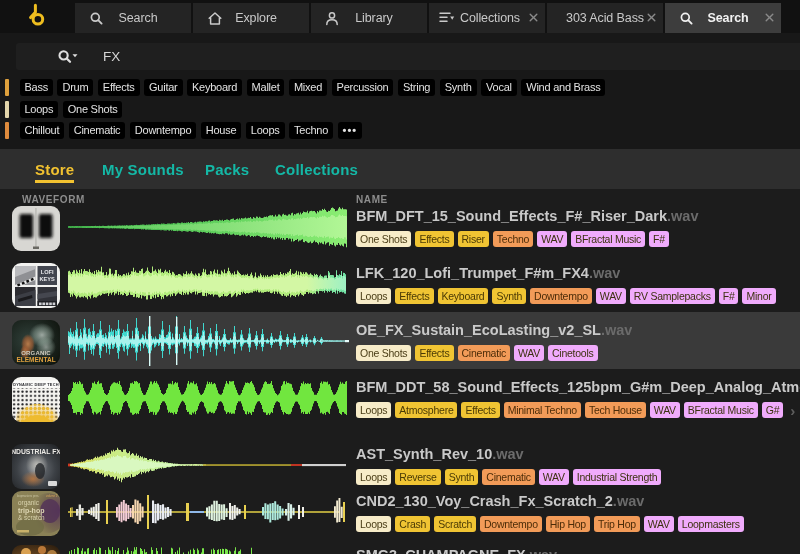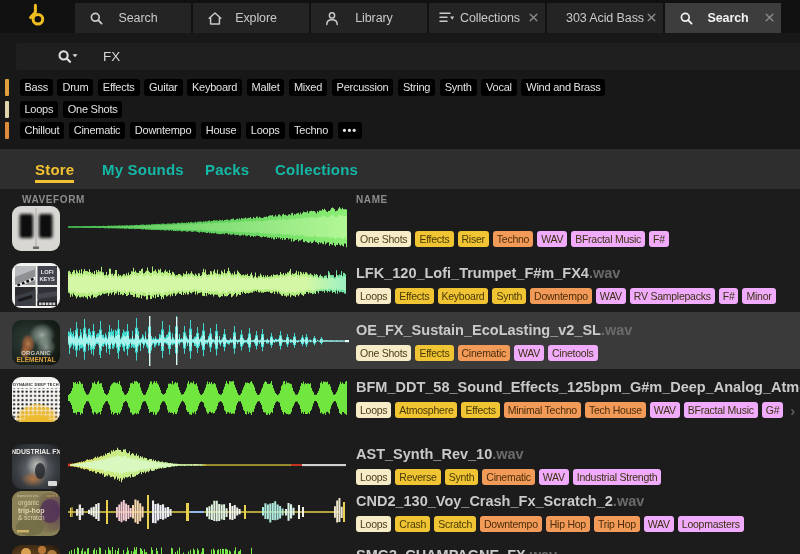--- a/index.html
+++ b/index.html
@@ -191,20 +191,21 @@
           <stop offset="1" stop-color="#8cee74"></stop>
         </linearGradient>
         <linearGradient id="g1b" x1="0" y1="0" x2="1" y2="0">
           <stop offset="0" stop-color="#4fc254"></stop>
           <stop offset="1" stop-color="#b2f796"></stop>
         </linearGradient>
       </defs>
       <path fill="url(#g1)" d="M2,25.2h1v1.6h-1zM3,25.1h1v1.7h-1zM4,25.2h1v1.7h-1zM5,25.2h1v1.6h-1zM6,25.1h1v1.7h-1zM7,25.3h1v1.5h-1zM8,25.3h1v1.6h-1zM9,25.1h1v1.6h-1zM10,25.1h1v1.9h-1zM11,25.1h1v1.7h-1zM12,25.2h1v1.5h-1zM13,25.1h1v1.6h-1zM14,25.2h1v1.6h-1zM15,25.2h1v1.6h-1zM16,25.1h1v1.8h-1zM17,25.1h1v1.8h-1zM18,25.1h1v1.8h-1zM19,25.1h1v1.8h-1zM20,25.0h1v2.1h-1zM21,25.0h1v2.0h-1zM22,25.1h1v1.8h-1zM23,25.1h1v1.8h-1zM24,25.0h1v2.0h-1zM25,24.9h1v2.0h-1zM26,24.9h1v2.2h-1zM27,25.1h1v1.8h-1zM28,24.9h1v2.1h-1zM29,24.8h1v2.2h-1zM30,25.1h1v2.0h-1zM31,24.9h1v2.1h-1zM32,25.0h1v2.0h-1zM33,24.8h1v2.4h-1zM34,25.0h1v2.1h-1zM35,25.0h1v2.0h-1zM36,24.8h1v2.3h-1zM37,24.8h1v2.3h-1zM38,24.9h1v2.4h-1zM39,24.9h1v2.4h-1zM40,24.9h1v2.3h-1zM41,24.8h1v2.4h-1zM42,24.6h1v2.8h-1zM43,24.8h1v2.7h-1zM44,24.8h1v2.5h-1zM45,24.5h1v2.8h-1zM46,24.8h1v2.8h-1zM47,24.7h1v2.6h-1zM48,24.5h1v2.9h-1zM49,24.6h1v2.7h-1zM50,24.7h1v2.8h-1zM51,24.6h1v2.9h-1zM52,24.5h1v3.0h-1zM53,24.3h1v3.3h-1zM54,24.4h1v3.3h-1zM55,24.5h1v2.9h-1zM56,24.2h1v3.5h-1zM57,24.4h1v3.1h-1zM58,24.2h1v3.6h-1zM59,24.4h1v3.5h-1zM60,24.1h1v3.7h-1zM61,24.3h1v3.3h-1zM62,24.4h1v3.6h-1zM63,24.3h1v3.7h-1zM64,24.2h1v3.8h-1zM65,24.1h1v3.8h-1zM66,24.2h1v3.8h-1zM67,24.2h1v3.6h-1zM68,24.0h1v4.2h-1zM69,23.9h1v4.0h-1zM70,23.7h1v4.2h-1zM71,24.1h1v3.9h-1zM72,23.9h1v4.0h-1zM73,24.0h1v4.1h-1zM74,23.7h1v4.3h-1zM75,23.8h1v4.6h-1zM76,23.4h1v4.9h-1zM77,23.6h1v4.8h-1zM78,23.8h1v4.3h-1zM79,23.9h1v4.8h-1zM80,23.4h1v5.3h-1zM81,23.8h1v4.8h-1zM82,23.5h1v5.2h-1zM83,23.5h1v5.3h-1zM84,23.7h1v5.0h-1zM85,23.2h1v5.7h-1zM86,23.2h1v5.7h-1zM87,23.1h1v5.9h-1zM88,23.3h1v5.6h-1zM89,22.9h1v6.2h-1zM90,23.2h1v5.9h-1zM91,22.8h1v6.1h-1zM92,23.0h1v5.9h-1zM93,22.9h1v6.1h-1zM94,23.3h1v5.9h-1zM95,22.5h1v6.8h-1zM96,22.7h1v6.4h-1zM97,22.6h1v6.6h-1zM98,22.8h1v6.7h-1zM99,23.0h1v6.4h-1zM100,23.0h1v6.4h-1zM101,22.6h1v6.5h-1zM102,22.4h1v7.0h-1zM103,22.4h1v7.4h-1zM104,22.7h1v6.4h-1zM105,22.6h1v7.1h-1zM106,22.6h1v6.7h-1zM107,22.0h1v7.9h-1zM108,22.3h1v7.8h-1zM109,22.4h1v7.6h-1zM110,22.4h1v7.3h-1zM111,21.8h1v8.5h-1zM112,21.7h1v8.1h-1zM113,21.9h1v7.9h-1zM114,22.3h1v7.7h-1zM115,21.6h1v8.9h-1zM116,21.6h1v9.0h-1zM117,22.0h1v7.9h-1zM118,21.8h1v8.3h-1zM119,22.0h1v8.3h-1zM120,21.5h1v8.9h-1zM121,21.7h1v9.1h-1zM122,21.0h1v9.5h-1zM123,21.9h1v8.1h-1zM124,21.0h1v9.2h-1zM125,21.1h1v9.7h-1zM126,21.5h1v9.6h-1zM127,21.8h1v8.6h-1zM128,21.2h1v9.1h-1zM129,20.7h1v9.9h-1zM130,21.4h1v9.0h-1zM131,20.8h1v10.2h-1zM132,20.7h1v10.6h-1zM133,20.4h1v11.3h-1zM134,20.5h1v10.3h-1zM135,20.7h1v10.2h-1zM136,21.3h1v10.1h-1zM137,20.3h1v10.7h-1zM138,20.8h1v10.5h-1zM139,20.2h1v11.4h-1zM140,20.2h1v11.8h-1zM141,20.5h1v11.6h-1zM142,19.7h1v11.5h-1zM143,19.6h1v12.6h-1zM144,20.6h1v11.2h-1zM145,19.9h1v12.7h-1zM146,20.1h1v12.0h-1zM147,19.3h1v13.2h-1zM148,19.2h1v13.0h-1zM149,19.5h1v12.3h-1zM150,19.3h1v13.5h-1zM151,19.4h1v13.3h-1zM152,20.0h1v13.1h-1zM153,18.7h1v14.6h-1zM154,19.3h1v13.7h-1zM155,19.6h1v13.7h-1zM156,18.7h1v13.8h-1zM157,19.9h1v12.8h-1zM158,19.0h1v14.3h-1zM159,19.1h1v13.1h-1zM160,18.4h1v13.9h-1zM161,18.4h1v14.2h-1zM162,19.1h1v14.6h-1zM163,19.4h1v13.3h-1zM164,18.6h1v15.1h-1zM165,18.0h1v15.8h-1zM166,17.7h1v15.8h-1zM167,17.6h1v15.2h-1zM168,18.9h1v14.8h-1zM169,18.7h1v15.5h-1zM170,17.9h1v15.9h-1zM171,17.5h1v16.5h-1zM172,18.4h1v15.3h-1zM173,17.3h1v17.5h-1zM174,18.4h1v16.4h-1zM175,16.9h1v17.4h-1zM176,17.6h1v16.1h-1zM177,17.6h1v16.8h-1zM178,17.3h1v16.2h-1zM179,16.5h1v18.1h-1zM180,17.6h1v17.7h-1zM181,17.2h1v17.5h-1zM182,16.8h1v17.1h-1zM183,17.0h1v17.6h-1zM184,16.1h1v19.8h-1zM185,17.5h1v17.5h-1zM186,17.7h1v17.3h-1zM187,16.1h1v20.0h-1zM188,16.8h1v18.1h-1zM189,17.3h1v18.3h-1zM190,15.6h1v19.1h-1zM191,15.8h1v18.7h-1zM192,17.1h1v18.0h-1zM193,15.8h1v19.5h-1zM194,16.5h1v19.6h-1zM195,17.0h1v19.4h-1zM196,16.9h1v19.1h-1zM197,16.5h1v18.8h-1zM198,15.7h1v20.3h-1zM199,16.0h1v20.0h-1zM200,15.6h1v20.0h-1zM201,16.3h1v20.5h-1zM202,15.1h1v21.5h-1zM203,14.4h1v22.5h-1zM204,14.3h1v21.7h-1zM205,14.5h1v23.1h-1zM206,14.0h1v22.4h-1zM207,15.5h1v22.7h-1zM208,15.6h1v22.8h-1zM209,13.7h1v22.5h-1zM210,15.4h1v22.5h-1zM211,15.3h1v21.0h-1zM212,13.6h1v23.7h-1zM213,13.6h1v23.0h-1zM214,14.6h1v23.6h-1zM215,15.6h1v21.4h-1zM216,13.6h1v25.5h-1zM217,12.7h1v24.2h-1zM218,13.9h1v24.9h-1zM219,13.8h1v24.9h-1zM220,14.6h1v22.4h-1zM221,14.8h1v22.2h-1zM222,13.4h1v25.2h-1zM223,13.2h1v24.3h-1zM224,14.3h1v23.5h-1zM225,12.2h1v28.2h-1zM226,11.8h1v25.9h-1zM227,14.4h1v26.0h-1zM228,13.0h1v26.9h-1zM229,13.4h1v25.7h-1zM230,12.6h1v26.4h-1zM231,12.3h1v25.6h-1zM232,11.8h1v28.8h-1zM233,13.4h1v26.0h-1zM234,11.5h1v27.9h-1zM235,13.2h1v25.5h-1zM236,12.0h1v26.3h-1zM237,10.6h1v30.4h-1zM238,11.1h1v30.2h-1zM239,11.3h1v28.6h-1zM240,11.3h1v29.1h-1zM241,9.8h1v31.7h-1zM242,12.3h1v29.8h-1zM243,10.4h1v31.2h-1zM244,10.1h1v30.4h-1zM245,9.7h1v32.6h-1zM246,10.3h1v31.7h-1zM247,9.9h1v30.9h-1zM248,9.9h1v29.7h-1zM249,11.2h1v30.0h-1zM250,12.4h1v28.6h-1zM251,9.9h1v32.2h-1zM252,11.3h1v32.1h-1zM253,9.6h1v31.6h-1zM254,9.5h1v32.7h-1zM255,9.8h1v31.8h-1zM256,7.9h1v34.8h-1zM257,8.9h1v34.4h-1zM258,7.7h1v32.8h-1zM259,9.0h1v34.4h-1zM260,10.4h1v31.9h-1zM261,11.1h1v30.4h-1zM262,9.7h1v31.5h-1zM263,10.1h1v34.6h-1zM264,8.7h1v34.4h-1zM265,6.9h1v36.6h-1zM266,6.6h1v37.3h-1zM267,7.3h1v34.4h-1zM268,8.0h1v36.6h-1zM269,10.3h1v35.2h-1zM270,9.7h1v34.0h-1zM271,9.5h1v34.4h-1zM272,7.5h1v34.6h-1zM273,5.9h1v37.9h-1zM274,7.6h1v37.1h-1zM275,8.2h1v35.3h-1zM276,6.8h1v38.0h-1zM277,8.3h1v37.3h-1zM278,8.2h1v34.4h-1zM279,8.3h1v34.5h-1zM280,8.6h1v37.6h-1z"></path>
       <path fill="url(#g1b)" d="M2,25.5h1v1.0h-1zM3,25.4h1v1.1h-1zM4,25.5h1v1.0h-1zM5,25.5h1v1.0h-1zM6,25.5h1v1.1h-1zM7,25.5h1v1.0h-1zM8,25.5h1v1.0h-1zM9,25.5h1v1.0h-1zM10,25.4h1v1.2h-1zM11,25.5h1v1.1h-1zM12,25.5h1v1.0h-1zM13,25.5h1v1.0h-1zM14,25.5h1v1.0h-1zM15,25.5h1v1.0h-1zM16,25.5h1v1.1h-1zM17,25.4h1v1.1h-1zM18,25.4h1v1.1h-1zM19,25.4h1v1.1h-1zM20,25.4h1v1.3h-1zM21,25.4h1v1.2h-1zM22,25.4h1v1.1h-1zM23,25.4h1v1.1h-1zM24,25.4h1v1.2h-1zM25,25.3h1v1.2h-1zM26,25.3h1v1.4h-1zM27,25.5h1v1.1h-1zM28,25.3h1v1.3h-1zM29,25.3h1v1.3h-1zM30,25.4h1v1.3h-1zM31,25.3h1v1.3h-1zM32,25.4h1v1.2h-1zM33,25.2h1v1.5h-1zM34,25.4h1v1.3h-1zM35,25.4h1v1.3h-1zM36,25.2h1v1.4h-1zM37,25.3h1v1.5h-1zM38,25.3h1v1.5h-1zM39,25.3h1v1.5h-1zM40,25.3h1v1.4h-1zM41,25.3h1v1.5h-1zM42,25.1h1v1.7h-1zM43,25.2h1v1.6h-1zM44,25.2h1v1.6h-1zM45,25.1h1v1.8h-1zM46,25.2h1v1.7h-1zM47,25.2h1v1.6h-1zM48,25.1h1v1.8h-1zM49,25.2h1v1.7h-1zM50,25.2h1v1.7h-1zM51,25.1h1v1.8h-1zM52,25.1h1v1.8h-1zM53,24.9h1v2.0h-1zM54,25.0h1v2.1h-1zM55,25.1h1v1.8h-1zM56,24.9h1v2.2h-1zM57,25.0h1v1.9h-1zM58,24.9h1v2.3h-1zM59,25.0h1v2.2h-1zM60,24.8h1v2.3h-1zM61,24.9h1v2.1h-1zM62,25.0h1v2.2h-1zM63,24.9h1v2.3h-1zM64,24.9h1v2.3h-1zM65,24.8h1v2.3h-1zM66,24.9h1v2.4h-1zM67,24.9h1v2.2h-1zM68,24.7h1v2.6h-1zM69,24.7h1v2.5h-1zM70,24.6h1v2.6h-1zM71,24.8h1v2.4h-1zM72,24.7h1v2.5h-1zM73,24.8h1v2.6h-1zM74,24.6h1v2.6h-1zM75,24.6h1v2.9h-1zM76,24.4h1v3.1h-1zM77,24.5h1v3.0h-1zM78,24.7h1v2.6h-1zM79,24.7h1v3.0h-1zM80,24.4h1v3.3h-1zM81,24.6h1v3.0h-1zM82,24.4h1v3.2h-1zM83,24.5h1v3.3h-1zM84,24.5h1v3.1h-1zM85,24.3h1v3.5h-1zM86,24.2h1v3.5h-1zM87,24.2h1v3.7h-1zM88,24.3h1v3.5h-1zM89,24.1h1v3.8h-1zM90,24.3h1v3.6h-1zM91,24.0h1v3.8h-1zM92,24.1h1v3.7h-1zM93,24.1h1v3.8h-1zM94,24.3h1v3.6h-1zM95,23.9h1v4.2h-1zM96,23.9h1v3.9h-1zM97,23.9h1v4.1h-1zM98,24.0h1v4.1h-1zM99,24.2h1v4.0h-1zM100,24.2h1v3.9h-1zM101,23.9h1v4.0h-1zM102,23.8h1v4.4h-1zM103,23.8h1v4.6h-1zM104,23.9h1v4.0h-1zM105,23.9h1v4.4h-1zM106,23.9h1v4.2h-1zM107,23.5h1v4.9h-1zM108,23.7h1v4.8h-1zM109,23.8h1v4.7h-1zM110,23.8h1v4.5h-1zM111,23.4h1v5.2h-1zM112,23.3h1v5.0h-1zM113,23.5h1v4.9h-1zM114,23.7h1v4.8h-1zM115,23.2h1v5.5h-1zM116,23.3h1v5.6h-1zM117,23.5h1v4.9h-1zM118,23.4h1v5.1h-1zM119,23.5h1v5.1h-1zM120,23.2h1v5.5h-1zM121,23.4h1v5.6h-1zM122,22.9h1v5.9h-1zM123,23.5h1v5.1h-1zM124,22.9h1v5.7h-1zM125,22.9h1v6.0h-1zM126,23.2h1v6.0h-1zM127,23.4h1v5.3h-1zM128,23.0h1v5.7h-1zM129,22.7h1v6.2h-1zM130,23.2h1v5.6h-1zM131,22.8h1v6.3h-1zM132,22.7h1v6.6h-1zM133,22.6h1v7.0h-1zM134,22.6h1v6.4h-1zM135,22.7h1v6.3h-1zM136,23.1h1v6.2h-1zM137,22.5h1v6.6h-1zM138,22.8h1v6.5h-1zM139,22.4h1v7.1h-1zM140,22.4h1v7.3h-1zM141,22.6h1v7.2h-1zM142,22.1h1v7.1h-1zM143,22.0h1v7.8h-1zM144,22.7h1v6.9h-1zM145,22.2h1v7.9h-1zM146,22.4h1v7.4h-1zM147,21.9h1v8.2h-1zM148,21.8h1v8.0h-1zM149,22.0h1v7.6h-1zM150,21.9h1v8.3h-1zM151,21.9h1v8.3h-1zM152,22.3h1v8.1h-1zM153,21.5h1v9.0h-1zM154,21.9h1v8.5h-1zM155,22.0h1v8.5h-1zM156,21.5h1v8.6h-1zM157,22.2h1v8.0h-1zM158,21.7h1v8.9h-1zM159,21.7h1v8.1h-1zM160,21.3h1v8.6h-1zM161,21.3h1v8.8h-1zM162,21.7h1v9.0h-1zM163,21.9h1v8.2h-1zM164,21.4h1v9.4h-1zM165,21.0h1v9.8h-1zM166,20.9h1v9.8h-1zM167,20.8h1v9.4h-1zM168,21.6h1v9.2h-1zM169,21.5h1v9.6h-1zM170,21.0h1v9.9h-1zM171,20.7h1v10.3h-1zM172,21.3h1v9.5h-1zM173,20.6h1v10.9h-1zM174,21.3h1v10.2h-1zM175,20.3h1v10.8h-1zM176,20.8h1v10.0h-1zM177,20.8h1v10.4h-1zM178,20.6h1v10.0h-1zM179,20.1h1v11.2h-1zM180,20.8h1v11.0h-1zM181,20.5h1v10.9h-1zM182,20.3h1v10.6h-1zM183,20.4h1v10.9h-1zM184,19.8h1v12.3h-1zM185,20.7h1v10.9h-1zM186,20.9h1v10.7h-1zM187,19.9h1v12.4h-1zM188,20.3h1v11.2h-1zM189,20.6h1v11.4h-1zM190,19.5h1v11.8h-1zM191,19.7h1v11.6h-1zM192,20.5h1v11.1h-1zM193,19.7h1v12.1h-1zM194,20.1h1v12.1h-1zM195,20.4h1v12.1h-1zM196,20.4h1v11.9h-1zM197,20.1h1v11.7h-1zM198,19.6h1v12.6h-1zM199,19.8h1v12.4h-1zM200,19.5h1v12.4h-1zM201,20.0h1v12.7h-1zM202,19.2h1v13.4h-1zM203,18.8h1v13.9h-1zM204,18.8h1v13.5h-1zM205,18.9h1v14.3h-1zM206,18.6h1v13.9h-1zM207,19.5h1v14.1h-1zM208,19.6h1v14.1h-1zM209,18.4h1v13.9h-1zM210,19.4h1v14.0h-1zM211,19.3h1v13.0h-1zM212,18.3h1v14.7h-1zM213,18.3h1v14.2h-1zM214,18.9h1v14.7h-1zM215,19.5h1v13.2h-1zM216,18.3h1v15.8h-1zM217,17.7h1v15.0h-1zM218,18.5h1v15.5h-1zM219,18.4h1v15.5h-1zM220,19.0h1v13.9h-1zM221,19.1h1v13.8h-1zM222,18.2h1v15.6h-1zM223,18.1h1v15.1h-1zM224,18.7h1v14.6h-1zM225,17.4h1v17.5h-1zM226,17.2h1v16.0h-1zM227,18.8h1v16.1h-1zM228,18.0h1v16.7h-1zM229,18.2h1v16.0h-1zM230,17.7h1v16.4h-1zM231,17.5h1v15.9h-1zM232,17.2h1v17.9h-1zM233,18.2h1v16.1h-1zM234,17.0h1v17.3h-1zM235,18.1h1v15.8h-1zM236,17.3h1v16.3h-1zM237,16.5h1v18.9h-1zM238,16.8h1v18.7h-1zM239,16.9h1v17.8h-1zM240,16.9h1v18.0h-1zM241,16.0h1v19.7h-1zM242,17.5h1v18.5h-1zM243,16.4h1v19.4h-1zM244,16.1h1v18.8h-1zM245,15.9h1v20.2h-1zM246,16.2h1v19.7h-1zM247,16.0h1v19.2h-1zM248,16.0h1v18.4h-1zM249,16.8h1v18.6h-1zM250,17.5h1v17.7h-1zM251,16.0h1v19.9h-1zM252,16.9h1v19.9h-1zM253,15.8h1v19.6h-1zM254,15.7h1v20.3h-1zM255,16.0h1v19.7h-1zM256,14.8h1v21.6h-1zM257,15.4h1v21.3h-1zM258,14.7h1v20.3h-1zM259,15.5h1v21.3h-1zM260,16.3h1v19.7h-1zM261,16.8h1v18.9h-1zM262,15.9h1v19.6h-1zM263,16.1h1v21.4h-1zM264,15.3h1v21.3h-1zM265,14.1h1v22.7h-1zM266,14.0h1v23.1h-1zM267,14.4h1v21.3h-1zM268,14.9h1v22.7h-1zM269,16.2h1v21.9h-1zM270,15.9h1v21.1h-1zM271,15.8h1v21.3h-1zM272,14.5h1v21.5h-1zM273,13.5h1v23.5h-1zM274,14.6h1v23.0h-1zM275,15.0h1v21.9h-1zM276,14.1h1v23.6h-1zM277,15.0h1v23.1h-1zM278,14.9h1v21.3h-1zM279,15.0h1v21.4h-1zM280,15.2h1v23.3h-1z"></path>
     </svg>
+    <div class="nm">BFM_DFT_15_Sound_Effects_F#_Riser_Dark<span class="ext">.wav</span></div>
     <div class="tgs">
       <span class="tg c">One Shots</span>
       <span class="tg y">Effects</span>
       <span class="tg y">Riser</span>
       <span class="tg o">Techno</span>
       <span class="tg t">WAV</span>
       <span class="tg t">BFractal Music</span>
       <span class="tg t">F#</span>
     </div>
   </div>

